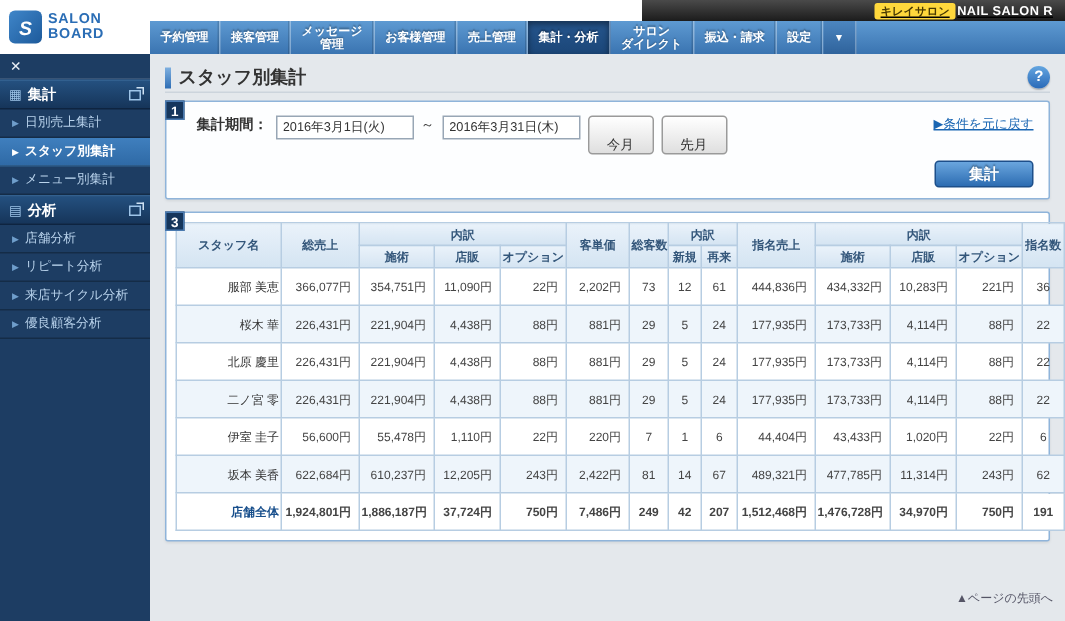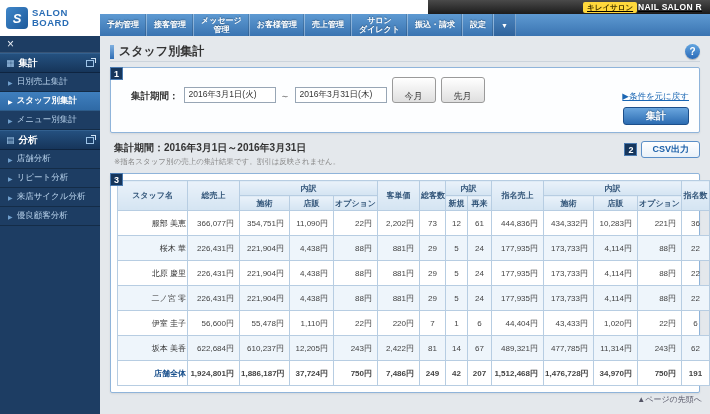--- a/index.html
+++ b/index.html
@@ -39,21 +39,21 @@
   .title-row { display:flex; align-items:center; height:20px; margin-bottom:5px; border-bottom:1px solid #ccd4dc; }
   .title-bar { width:4px; height:14px; background:linear-gradient(#7fb0e0,#2e6db4); margin-right:5px; }
   .page-title { font-size:12px; font-weight:bold; color:#333; margin:0; }
   .help { margin-left:auto; width:15px; height:15px; border-radius:50%; background:linear-gradient(#63a5e0,#2a6ab8); color:#fff; font-size:10px; font-weight:bold; display:flex; align-items:center; justify-content:center; cursor:pointer; box-shadow:0 1px 1px rgba(0,0,0,.25); }
 
   .panel { position:relative; border:1px solid #8fb4da; background:#fdfeff; border-radius:2px; box-shadow:0 1px 2px rgba(0,0,0,.08); }
   .step-badge { position:absolute; left:-1px; top:-1px; width:13px; height:13px; background:#16365c; border:1px solid #4a7ab0; color:#fff; font-size:9px; font-weight:bold; display:flex; align-items:center; justify-content:center; z-index:2; }
   .step-badge.inline { position:static; display:inline-flex; flex:0 0 auto; }
 
   .filter-panel { margin-bottom:8px; padding:9px 10px 7px 20px; }
-  .filter-top { display:flex; align-items:flex-end; gap:5px; }
+  .filter-top { display:flex; align-items:flex-start; gap:5px; }
   .filter-label { font-size:9.5px; font-weight:bold; color:#333; white-space:nowrap; }
   .date-input { width:92px; height:16px; border:1px solid #98a6b5; background:#fff; font-size:8.5px; padding:0 4px; color:#333; font-family:inherit; }
   .tilde { font-size:9px; color:#333; }
   .mini-btn { height:17px; padding:12px 12px; font-size:9px; color:#333; background:linear-gradient(#fff,#dfdfdf); border:1px solid #9a9a9a; border-radius:3px; cursor:pointer; font-family:Liberation Sans, sans-serif; white-space:nowrap; }
   .reset-link { margin-left:auto; font-size:8.5px; color:#1a66b3; text-decoration:underline; cursor:pointer; white-space:nowrap; }
   .filter-bottom { display:flex; justify-content:flex-end; margin-top:4px; }
   .submit-btn { width:66px; height:18px; background:linear-gradient(#6aa6de,#2c6cb2); border:1px solid #1d4f8a; border-radius:3px; color:#fff; font-weight:bold; font-size:10px; cursor:pointer; text-shadow:0 -1px 1px rgba(0,0,0,.3); font-family:inherit; }
 
   .meta-row { display:flex; align-items:flex-start; margin-bottom:6px; padding-left:4px; }
   .meta-left { flex:1; }
@@ -95,20 +95,21 @@
       <span class="account-name" data-name="account-name">NAIL SALON R</span>
     </div>
     <div class="nav" data-name="main-nav">
       <div class="nav-tabs" data-name="nav-tabs">
           <div class="nav-tab" data-name="nav-tab">予約管理</div>
           <div class="nav-tab" data-name="nav-tab">接客管理</div>
           <div class="nav-tab" data-name="nav-tab">メッセージ
 管理</div>
           <div class="nav-tab" data-name="nav-tab">お客様管理</div>
           <div class="nav-tab" data-name="nav-tab">売上管理</div>
+          <div class="nav-tab active" data-name="nav-tab">集計・分析</div>
           <div class="nav-tab" data-name="nav-tab">サロン
 ダイレクト</div>
           <div class="nav-tab" data-name="nav-tab">振込・請求</div>
           <div class="nav-tab" data-name="nav-tab">設定</div>
         </div>
       <div class="nav-more" data-name="nav-more-button">
         <span data-name="caret-down-icon">▼</span>
       </div>
     </div>
   </div>
@@ -155,30 +156,20 @@
         <input class="date-input" data-name="date-to-input" value="2016年3月31日(木)" style="">
         <button class="mini-btn" data-name="this-month-button">今月</button>
         <button class="mini-btn" data-name="last-month-button">先月</button>
         <a href="#" class="reset-link" data-name="reset-conditions-link">▶条件を元に戻す</a>
       </div>
       <div class="filter-bottom" data-name="filter-actions">
         <button class="submit-btn" data-name="aggregate-button">集計</button>
       </div>
     </div>
 
-    <div class="meta-row" data-name="meta-row">
-      <div class="meta-left" data-name="period-summary">
-        <div class="period-text" data-name="aggregation-period-text">集計期間：2016年3月1日～2016年3月31日</div>
-        <div class="note" data-name="note-text">※指名スタッフ別の売上の集計結果です。割引は反映されません。</div>
-      </div>
-      <div class="meta-right" data-name="csv-export-area">
-        <span class="step-badge inline" data-name="step-badge-2">2</span>
-        <button class="csv-btn" data-name="csv-export-button">CSV出力</button>
-      </div>
-    </div>
 
     <div class="panel table-panel" data-name="table-panel">
       <span class="step-badge" data-name="step-badge-3">3</span>
       <table class="data-table" data-name="staff-summary-table">
         <colgroup>
           <col style="width:70px">
             <col style="width:52px">
             <col style="width:50px">
             <col style="width:44px">
             <col style="width:44px">

